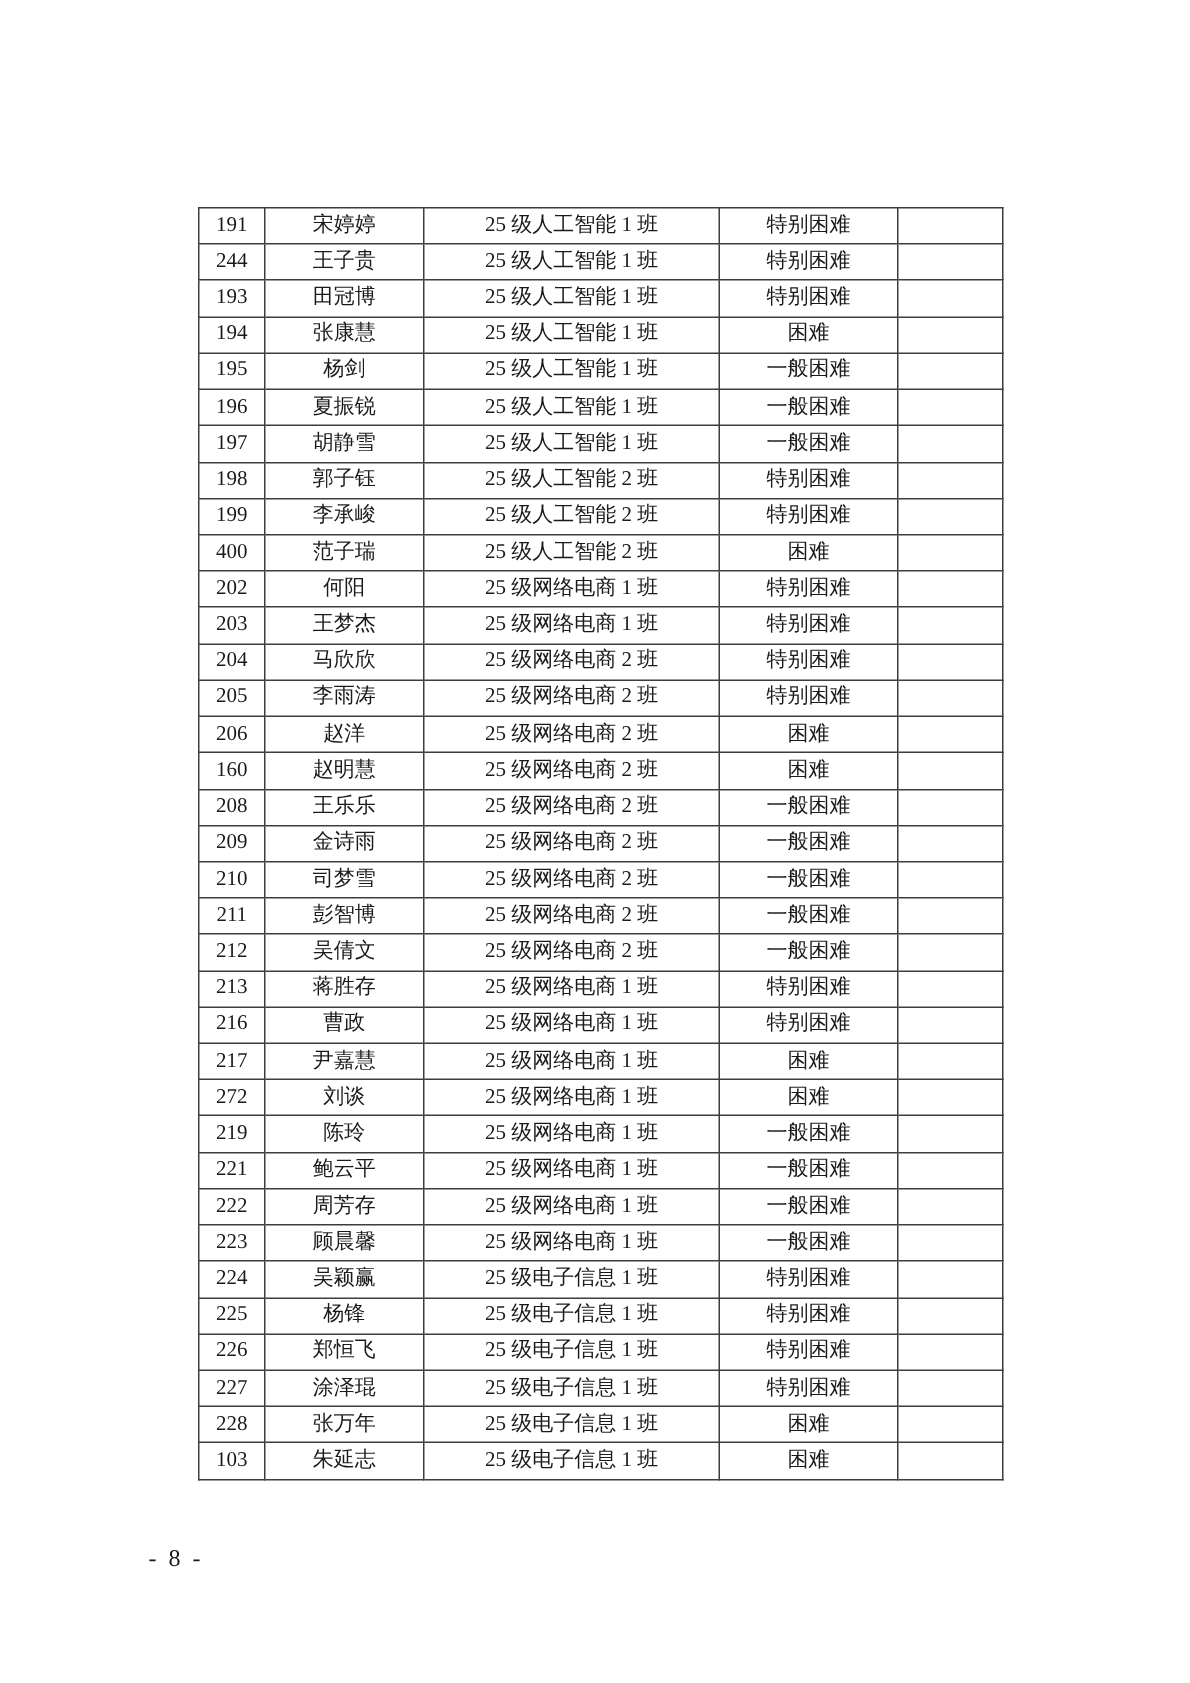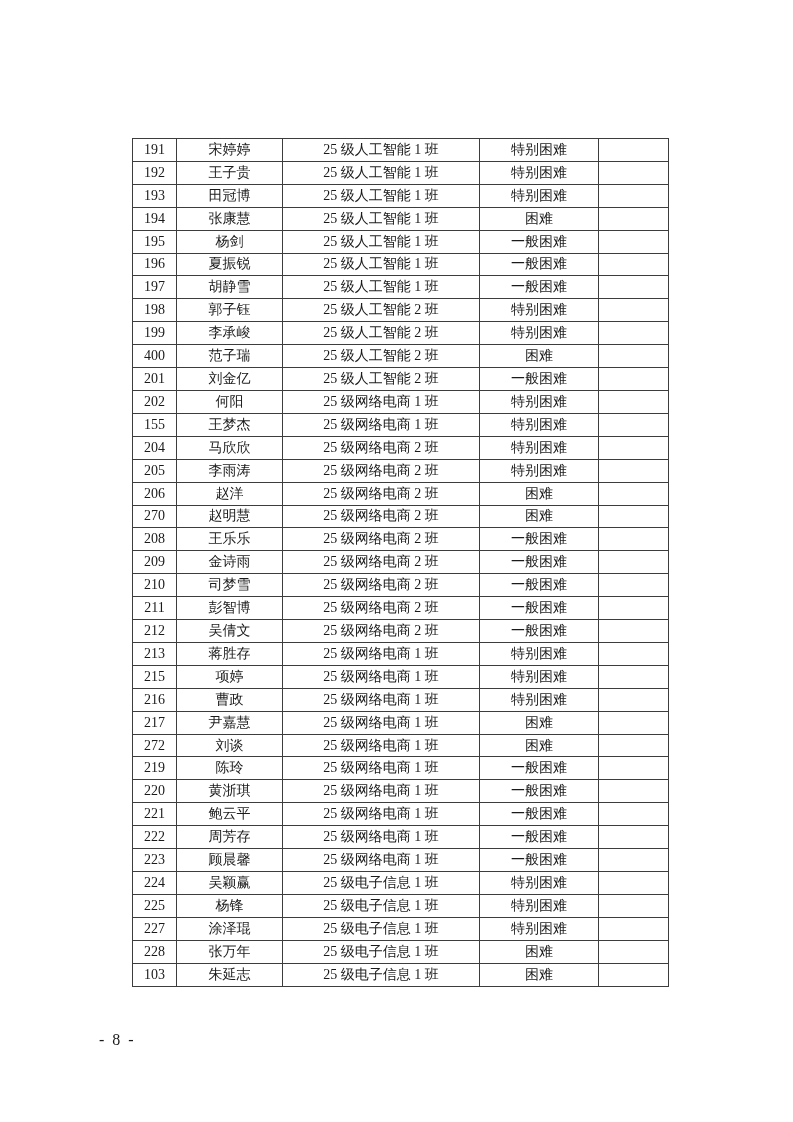--- a/index.html
+++ b/index.html
@@ -62,21 +62,21 @@
     </colgroup>
     <tbody>
         <tr>
         <td>191</td>
         <td>宋婷婷</td>
         <td>25 级人工智能 1 班</td>
         <td>特别困难</td>
         <td></td>
       </tr>
         <tr>
-        <td>192</td>
+        <td>244</td>
         <td>王子贵</td>
         <td>25 级人工智能 1 班</td>
         <td>特别困难</td>
         <td></td>
       </tr>
         <tr>
         <td>193</td>
         <td>田冠博</td>
         <td>25 级人工智能 1 班</td>
         <td>特别困难</td>
@@ -125,35 +125,28 @@
         <td></td>
       </tr>
         <tr>
         <td>400</td>
         <td>范子瑞</td>
         <td>25 级人工智能 2 班</td>
         <td>困难</td>
         <td></td>
       </tr>
         <tr>
-        <td>201</td>
-        <td>刘金亿</td>
-        <td>25 级人工智能 2 班</td>
-        <td>一般困难</td>
-        <td></td>
-      </tr>
-        <tr>
         <td>202</td>
         <td>何阳</td>
         <td>25 级网络电商 1 班</td>
         <td>特别困难</td>
         <td></td>
       </tr>
         <tr>
-        <td>155</td>
+        <td>203</td>
         <td>王梦杰</td>
         <td>25 级网络电商 1 班</td>
         <td>特别困难</td>
         <td></td>
       </tr>
         <tr>
         <td>204</td>
         <td>马欣欣</td>
         <td>25 级网络电商 2 班</td>
         <td>特别困难</td>
@@ -167,21 +160,21 @@
         <td></td>
       </tr>
         <tr>
         <td>206</td>
         <td>赵洋</td>
         <td>25 级网络电商 2 班</td>
         <td>困难</td>
         <td></td>
       </tr>
         <tr>
-        <td>270</td>
+        <td>160</td>
         <td>赵明慧</td>
         <td>25 级网络电商 2 班</td>
         <td>困难</td>
         <td></td>
       </tr>
         <tr>
         <td>208</td>
         <td>王乐乐</td>
         <td>25 级网络电商 2 班</td>
         <td>一般困难</td>
@@ -216,27 +209,20 @@
         <td></td>
       </tr>
         <tr>
         <td>213</td>
         <td>蒋胜存</td>
         <td>25 级网络电商 1 班</td>
         <td>特别困难</td>
         <td></td>
       </tr>
         <tr>
-        <td>215</td>
-        <td>项婷</td>
-        <td>25 级网络电商 1 班</td>
-        <td>特别困难</td>
-        <td></td>
-      </tr>
-        <tr>
         <td>216</td>
         <td>曹政</td>
         <td>25 级网络电商 1 班</td>
         <td>特别困难</td>
         <td></td>
       </tr>
         <tr>
         <td>217</td>
         <td>尹嘉慧</td>
         <td>25 级网络电商 1 班</td>
@@ -251,27 +237,20 @@
         <td></td>
       </tr>
         <tr>
         <td>219</td>
         <td>陈玲</td>
         <td>25 级网络电商 1 班</td>
         <td>一般困难</td>
         <td></td>
       </tr>
         <tr>
-        <td>220</td>
-        <td>黄浙琪</td>
-        <td>25 级网络电商 1 班</td>
-        <td>一般困难</td>
-        <td></td>
-      </tr>
-        <tr>
         <td>221</td>
         <td>鲍云平</td>
         <td>25 级网络电商 1 班</td>
         <td>一般困难</td>
         <td></td>
       </tr>
         <tr>
         <td>222</td>
         <td>周芳存</td>
         <td>25 级网络电商 1 班</td>
@@ -293,20 +272,27 @@
         <td></td>
       </tr>
         <tr>
         <td>225</td>
         <td>杨锋</td>
         <td>25 级电子信息 1 班</td>
         <td>特别困难</td>
         <td></td>
       </tr>
         <tr>
+        <td>226</td>
+        <td>郑恒飞</td>
+        <td>25 级电子信息 1 班</td>
+        <td>特别困难</td>
+        <td></td>
+      </tr>
+        <tr>
         <td>227</td>
         <td>涂泽琨</td>
         <td>25 级电子信息 1 班</td>
         <td>特别困难</td>
         <td></td>
       </tr>
         <tr>
         <td>228</td>
         <td>张万年</td>
         <td>25 级电子信息 1 班</td>

